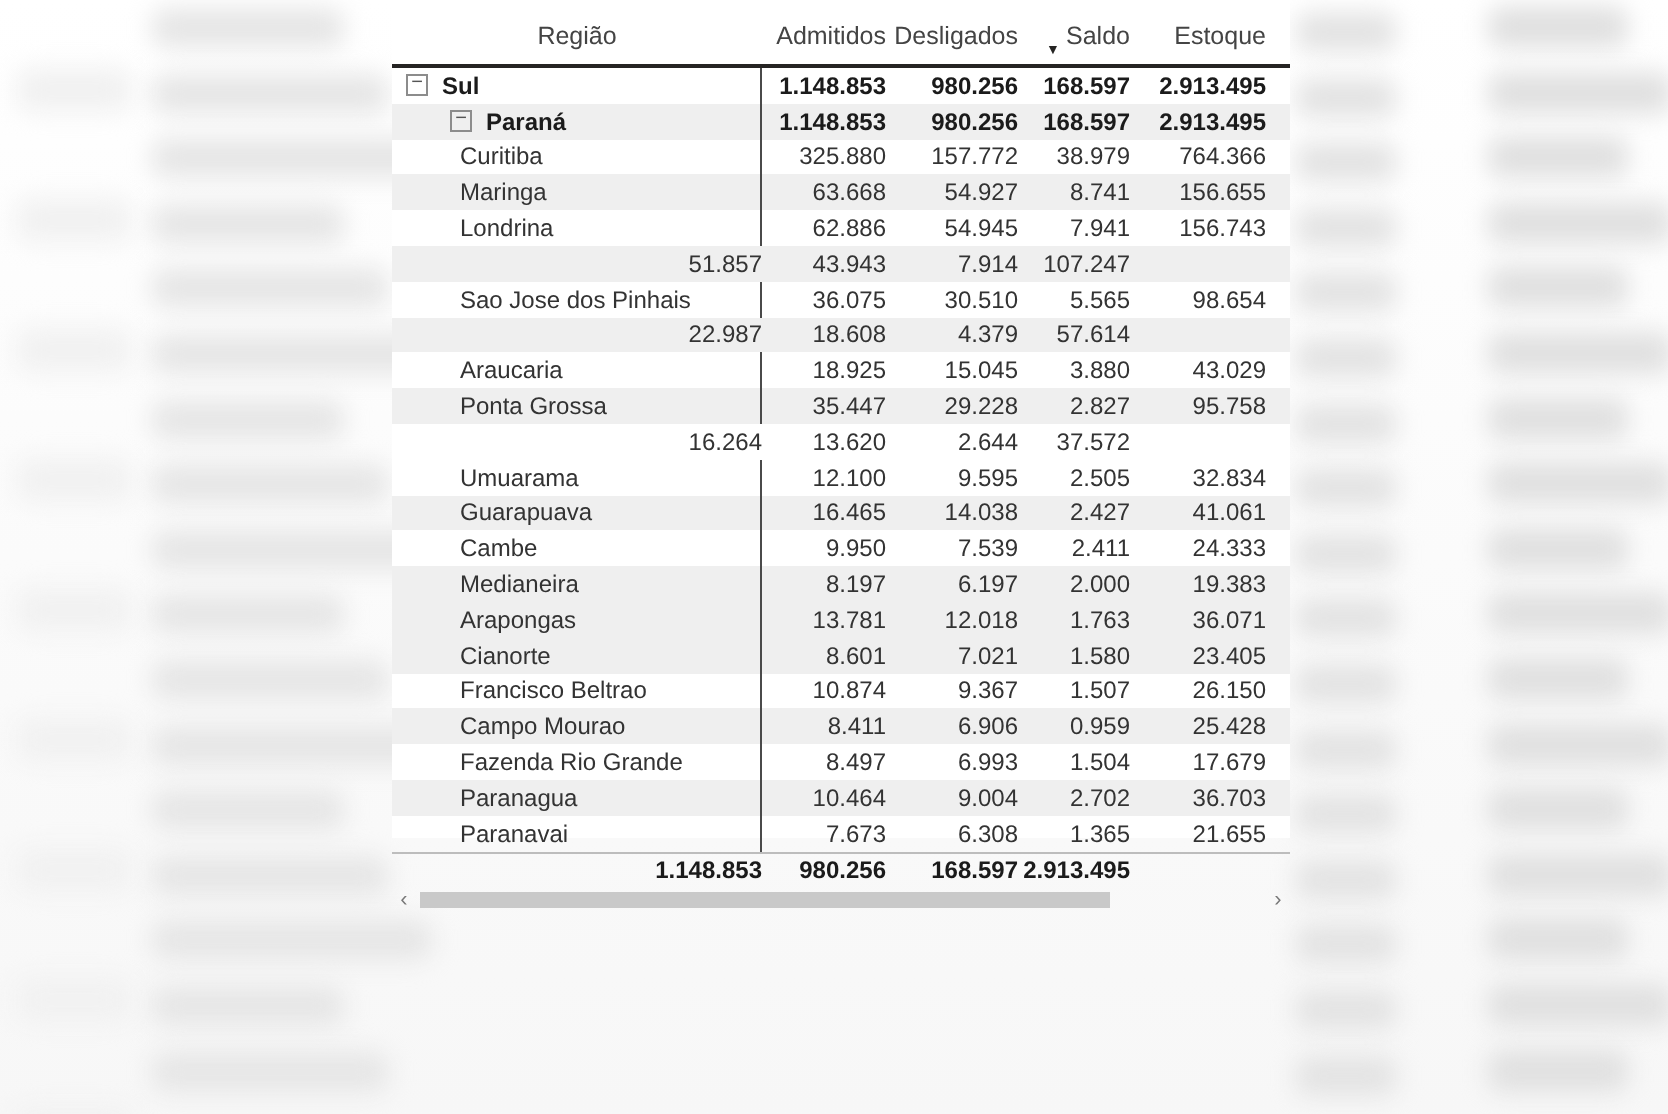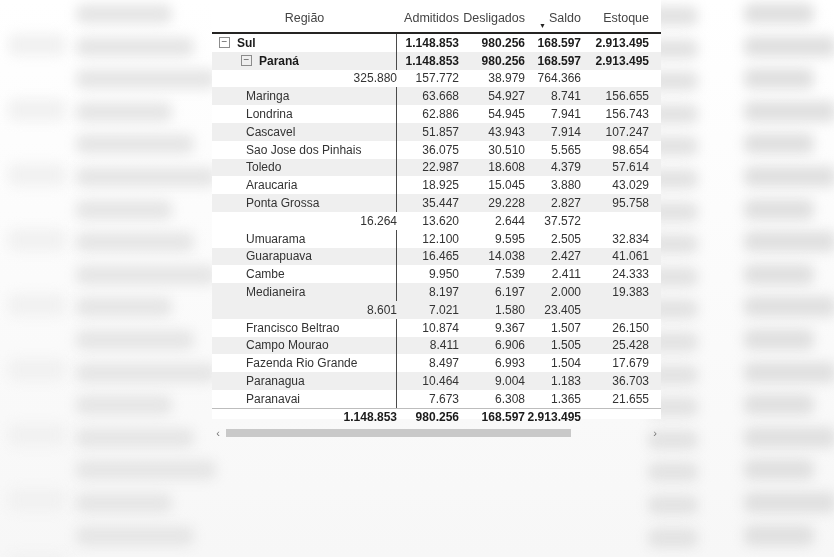--- a/index.html
+++ b/index.html
@@ -6,21 +6,21 @@
   .stage{
     position:relative;width:834px;height:557px;overflow:hidden;
     background:linear-gradient(#ffffff,#f7f7f7);
     font-family:"Liberation Sans","DejaVu Sans",sans-serif;
     -webkit-font-smoothing:antialiased;
   }
   
   .blob{position:absolute;border-radius:7px;filter:blur(6px);}
   
   .matrix{
-    position:absolute;left:212px;top:0;width:449px;height:419px;
+    position:absolute;left:196px;top:0;width:449px;height:419px;
     background:#ffffff;
   }
   .mhead{
     display:grid;grid-template-columns:185px 62px 66px 56px 68px 12px;
     align-items:end;height:34px;box-sizing:border-box;
     padding-bottom:7px;border-bottom:2px solid var(--c-underline);
     position:relative;font-size:12.5px;color:var(--c-header);
   }
   .hc{white-space:nowrap;}
   .hc.region{justify-self:center;}
@@ -165,20 +165,23 @@
             <span class="cbox">−</span>
             <span>Paraná</span>
           </div>
           <div class="cell num">1.148.853</div>
           <div class="cell num">980.256</div>
           <div class="cell num">168.597</div>
           <div class="cell num">2.913.495</div>
           <div class="cell sp"></div>
         </div>
         <div class="row">
+          <div class="cell label lvl2">
+            <span>Curitiba</span>
+          </div>
           <div class="cell num">325.880</div>
           <div class="cell num">157.772</div>
           <div class="cell num">38.979</div>
           <div class="cell num">764.366</div>
           <div class="cell sp"></div>
         </div>
         <div class="row stripe">
           <div class="cell label lvl2">
             <span>Maringa</span>
           </div>
@@ -192,43 +195,37 @@
           <div class="cell label lvl2">
             <span>Londrina</span>
           </div>
           <div class="cell num">62.886</div>
           <div class="cell num">54.945</div>
           <div class="cell num">7.941</div>
           <div class="cell num">156.743</div>
           <div class="cell sp"></div>
         </div>
         <div class="row stripe">
-          <div class="cell label lvl2">
-            <span>Cascavel</span>
-          </div>
           <div class="cell num">51.857</div>
           <div class="cell num">43.943</div>
           <div class="cell num">7.914</div>
           <div class="cell num">107.247</div>
           <div class="cell sp"></div>
         </div>
         <div class="row">
           <div class="cell label lvl2">
             <span>Sao Jose dos Pinhais</span>
           </div>
           <div class="cell num">36.075</div>
           <div class="cell num">30.510</div>
           <div class="cell num">5.565</div>
           <div class="cell num">98.654</div>
           <div class="cell sp"></div>
         </div>
         <div class="row stripe">
-          <div class="cell label lvl2">
-            <span>Toledo</span>
-          </div>
           <div class="cell num">22.987</div>
           <div class="cell num">18.608</div>
           <div class="cell num">4.379</div>
           <div class="cell num">57.614</div>
           <div class="cell sp"></div>
         </div>
         <div class="row">
           <div class="cell label lvl2">
             <span>Araucaria</span>
           </div>
@@ -289,20 +286,33 @@
           <div class="cell label lvl2">
             <span>Medianeira</span>
           </div>
           <div class="cell num">8.197</div>
           <div class="cell num">6.197</div>
           <div class="cell num">2.000</div>
           <div class="cell num">19.383</div>
           <div class="cell sp"></div>
         </div>
         <div class="row stripe">
+          <div class="cell label lvl2">
+            <span>Arapongas</span>
+          </div>
+          <div class="cell num">13.781</div>
+          <div class="cell num">12.018</div>
+          <div class="cell num">1.763</div>
+          <div class="cell num">36.071</div>
+          <div class="cell sp"></div>
+        </div>
+        <div class="row stripe">
+          <div class="cell label lvl2">
+            <span>Cianorte</span>
+          </div>
           <div class="cell num">8.601</div>
           <div class="cell num">7.021</div>
           <div class="cell num">1.580</div>
           <div class="cell num">23.405</div>
           <div class="cell sp"></div>
         </div>
         <div class="row">
           <div class="cell label lvl2">
             <span>Francisco Beltrao</span>
           </div>
@@ -311,41 +321,41 @@
           <div class="cell num">1.507</div>
           <div class="cell num">26.150</div>
           <div class="cell sp"></div>
         </div>
         <div class="row stripe">
           <div class="cell label lvl2">
             <span>Campo Mourao</span>
           </div>
           <div class="cell num">8.411</div>
           <div class="cell num">6.906</div>
-          <div class="cell num">1.505</div>
+          <div class="cell num">0.959</div>
           <div class="cell num">25.428</div>
           <div class="cell sp"></div>
         </div>
         <div class="row">
           <div class="cell label lvl2">
             <span>Fazenda Rio Grande</span>
           </div>
           <div class="cell num">8.497</div>
           <div class="cell num">6.993</div>
           <div class="cell num">1.504</div>
           <div class="cell num">17.679</div>
           <div class="cell sp"></div>
         </div>
         <div class="row stripe">
           <div class="cell label lvl2">
             <span>Paranagua</span>
           </div>
           <div class="cell num">10.464</div>
           <div class="cell num">9.004</div>
-          <div class="cell num">1.183</div>
+          <div class="cell num">2.702</div>
           <div class="cell num">36.703</div>
           <div class="cell sp"></div>
         </div>
         <div class="row">
           <div class="cell label lvl2">
             <span>Paranavai</span>
           </div>
           <div class="cell num">7.673</div>
           <div class="cell num">6.308</div>
           <div class="cell num">1.365</div>

